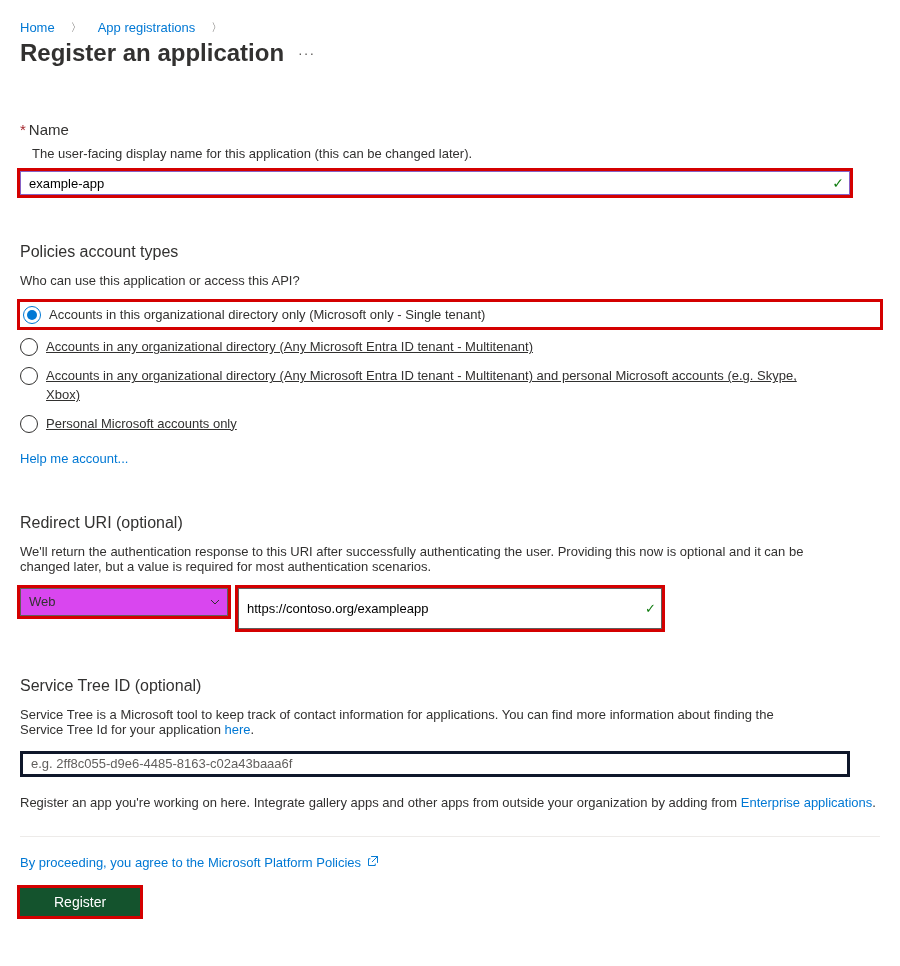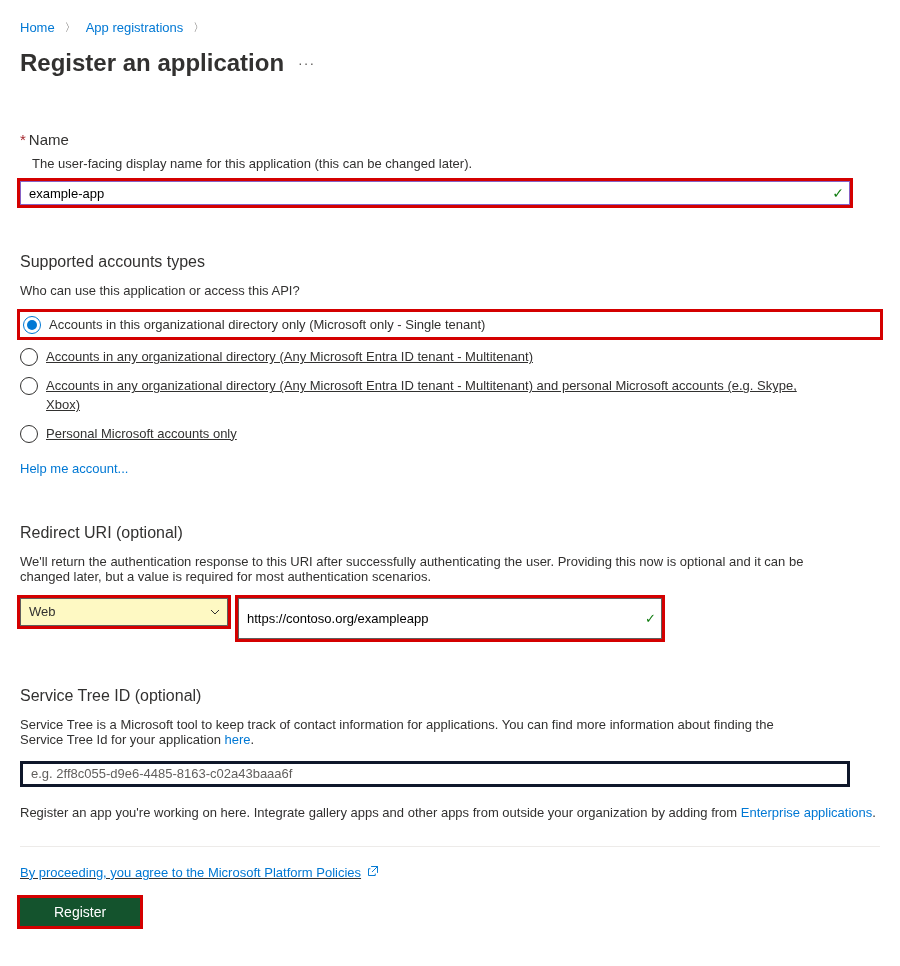--- a/index.html
+++ b/index.html
@@ -6,23 +6,23 @@
   body {
     margin: 0;
     padding: 20px;
     font-family: "Segoe UI", -apple-system, BlinkMacSystemFont, sans-serif;
     font-size: 13px;
     color: #323130;
     background: #ffffff;
     width: 900px;
   }
   a { color: #0078d4; text-decoration: none; cursor: pointer; }
-  .breadcrumb { font-size: 13px; margin-bottom: 4px; display:flex; align-items:center; flex-wrap:wrap; gap:6px;}
+  .breadcrumb { font-size: 13px; margin-bottom: 4px; display:flex; align-items:center; flex-wrap:wrap; gap:12px;}
   .breadcrumb .sep { color: #605e5c; margin: 0 4px; font-size:11px;}
-  .page-title-row { display:flex; align-items:center; gap:14px; margin-top:14px;}
+  .page-title-row { display:flex; align-items:center; gap:14px; margin-top:4px;}
   h1.page-title { font-size: 24px; font-weight: 600; margin: 0; }
   .ellipsis-icon { color:#605e5c; font-size:14px; letter-spacing:1px; cursor:pointer;}
   .section { margin-top: 48px; }
   .section.first { margin-top: 54px; }
   .field-label { font-size: 15px; color:#323130; }
   .required-star { color: #a4262c; margin-right:3px;}
   .field-desc { font-size: 13px; color:#323130; margin-top:8px; margin-bottom:10px;margin-left:12px; }
   .section-heading { font-size: 16px; color:#323130; margin-bottom:12px;}
   .section-subtext { font-size: 13px; color:#323130; margin-bottom:14px; }
   .text-input {
@@ -63,40 +63,40 @@
   .help-link { display:inline-block; margin-top:18px; }
   .redirect-row { display:flex; gap:10px; align-items:flex-start; }
   .select-wrap {
     position:relative;
     width:208px; height:24px;
     border:1px solid #605e5c;
     display:flex; align-items:center;
     padding:13px 8px;
     font-size:13px;
     cursor:pointer;
-    background:#fef9c3;
+    background:#d946ef;
   }
   .select-wrap .chev {
     position:absolute; right:6px; top:50%; transform:translateY(-50%);
   }
   .chev svg { display:block; }
   .uri-input-wrap { position:relative; width:424px; }
   .uri-input {
     width:100%; height:41px; border:1px solid #605e5c;
     padding:2px 26px 2px 8px; font-size:13px; font-family:inherit; outline:none;
   }
   .service-tree-input {
     width:830px; max-width:100%; height:26px;
     border:3px solid #0f172a; padding:3px 8px; font-size:13px;
     color:#323130; font-family:inherit;
   }
   .service-tree-input::placeholder { color:#605e5c; }
   .footer-note { font-size:13px; margin-top:18px; max-width:860px;}
   hr.divider { border:none; border-top:1px solid #edebe9; margin:26px 0 18px 0; }
-  .policy-row { display:flex; align-items:center; gap:6px; margin-bottom:18px;text-decoration:underline;}
+  .policy-row { display:flex; align-items:center; gap:6px; margin-bottom:18px;}
   .ext-icon { width:12px; height:12px; }
   .register-btn {
     background:#14532d; color:#fff; border:none;
     padding:6px 34px; font-size:14px; cursor:pointer;
     font-family:inherit;
   }
 </style>
 </head>
 <body>
 
@@ -123,21 +123,21 @@
   </div>
   <div class="field-desc">The user-facing display name for this application (this can be changed later).</div>
   <div class="input-wrap highlight-red" style="width:830px;">
     <input type="text" class="text-input" style="border-color: rgb(134, 97, 197);" value="example-app">
     <span class="checkmark">✓</span>
   </div>
 </div>
 
 
 <div class="section">
-  <div class="section-heading">Supported accounts types</div>
+  <div class="section-heading">Policies account types</div>
   <div class="section-subtext">Who can use this application or access this API?</div>
 
   <div class="radio-group">
     <div class="radio-highlight-wrap highlight-red">
       <div class="radio-circle selected"></div>
       <div class="radio-label">Accounts in this organizational directory only (Microsoft only - Single tenant)</div>
     </div>
     <div class="radio-row">
       <div class="radio-circle"></div>
       <div class="radio-label">Accounts in any organizational directory (Any Microsoft Entra ID tenant - Multitenant)</div>

